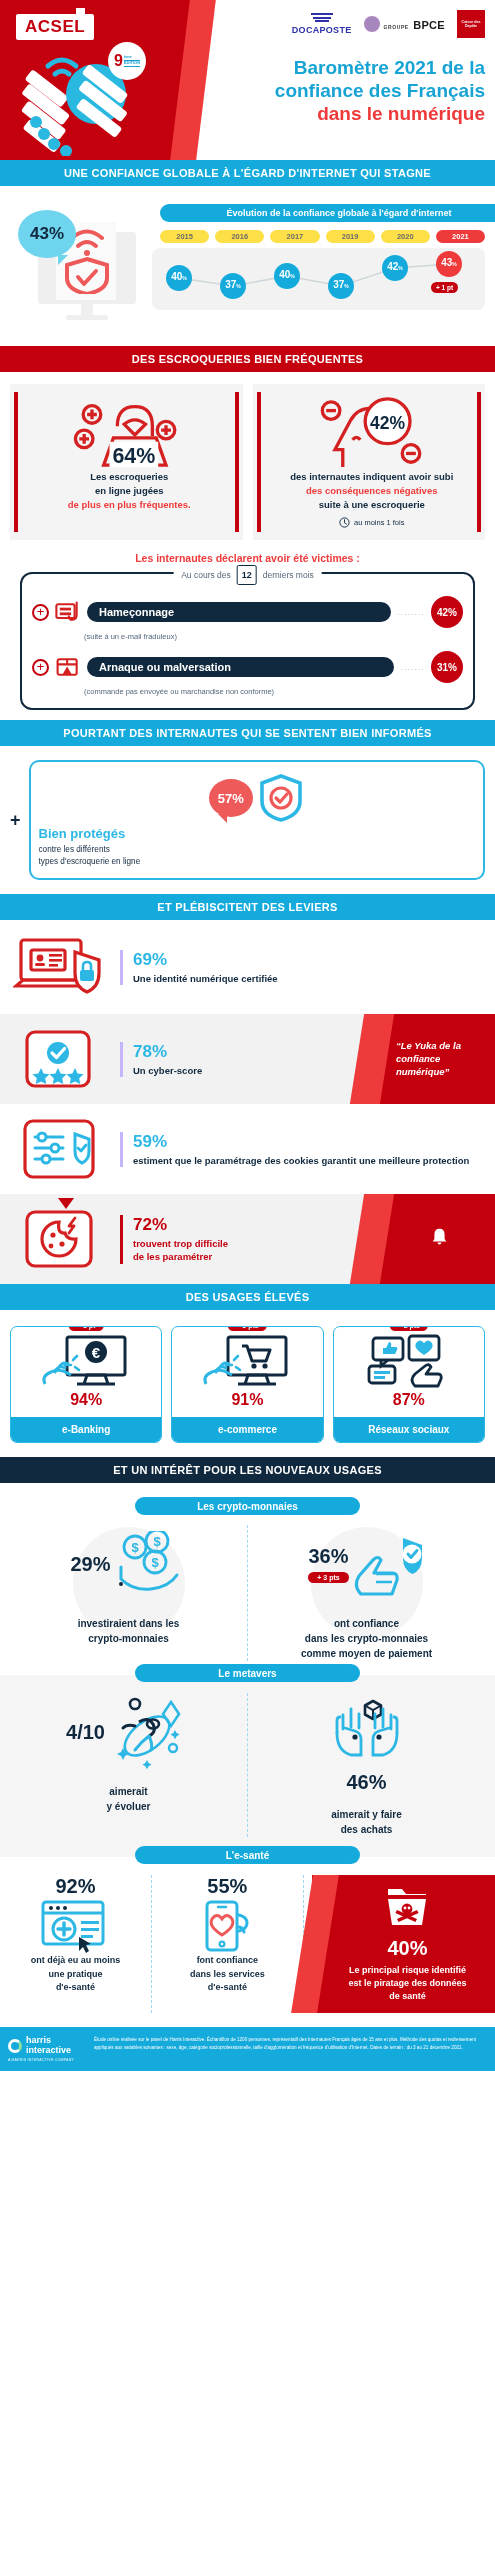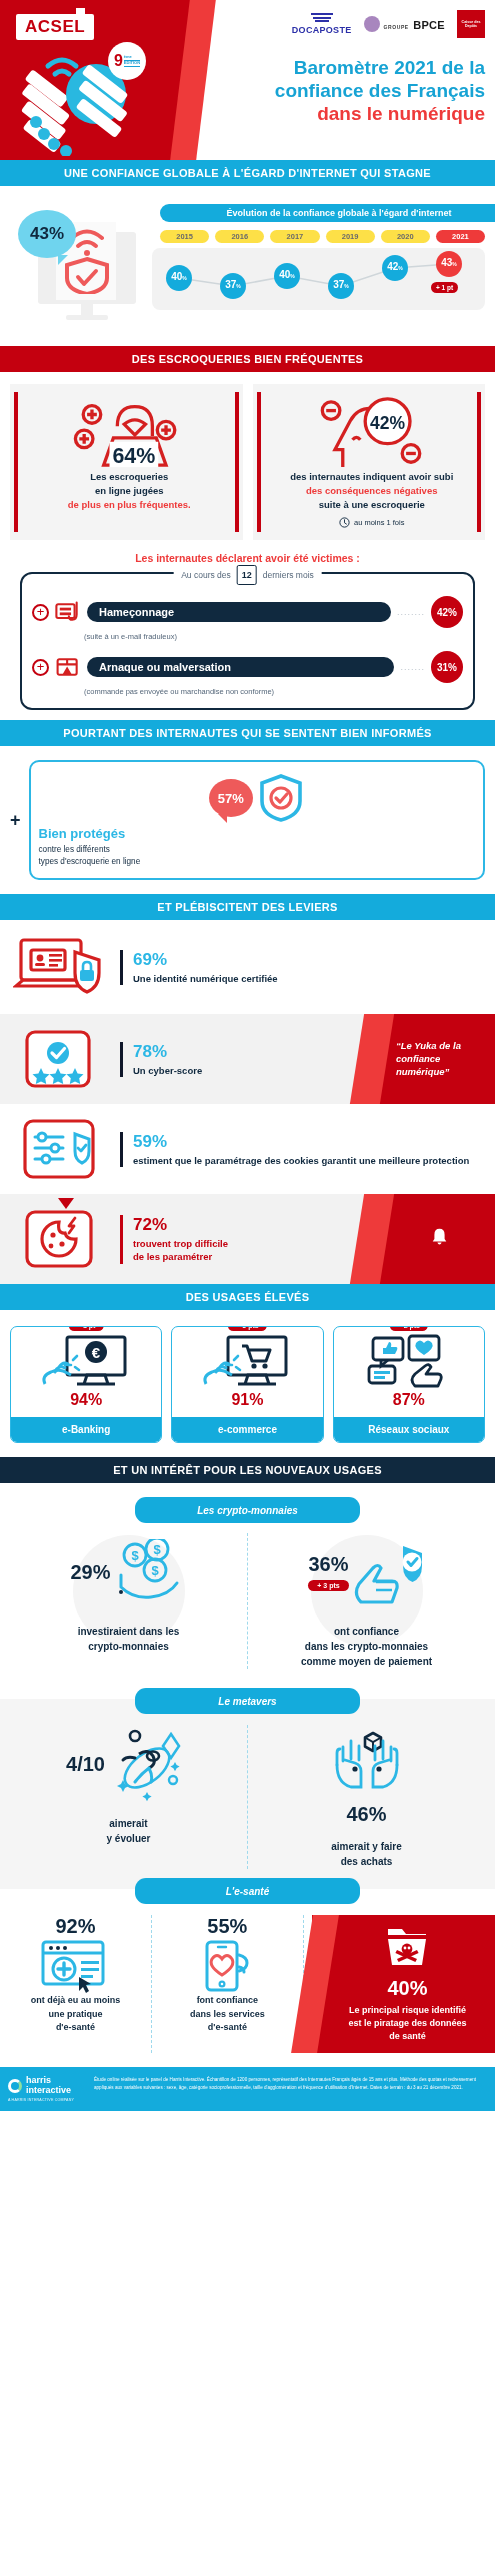--- a/index.html
+++ b/index.html
@@ -155,21 +155,21 @@
   }
   .speech:after{content:"";position:absolute;left:9px;bottom:-6px;border-right:9px solid #ee5a5a;border-bottom:9px solid transparent;}
   .info-h { color:#2cb7e5; font-weight:bold; font-size:13px; margin-top:2px; }
   .info-p { font-size:8.2px; line-height:1.45; color:#10293f; margin-top:3px; }
   .plus-sep { color:#10293f; font-size:18px; font-weight:bold; flex:none; }
 
   
   .lever { display:flex; align-items:center; gap:14px; padding:14px 12px; position:relative; min-height:88px; }
   .lever.alt { background:#f2f2f2; }
   .lever-ico { width:94px; flex:none; display:flex; align-items:center; justify-content:center; }
-  .lever-txt { flex:1; border-left:3px solid #0f172a; padding-left:10px; }
+  .lever-txt { flex:1; border-left:3px solid #c4b5fd; padding-left:10px; }
   .lever-txt.red { border-left-color:#c4000f; }
   .lever-pct { font-size:17px; font-weight:bold; color:#2cb7e5; }
   .lever-pct.red { color:#c4000f; }
   .lever-lab { font-size:9.5px; font-weight:bold; color:#10293f; line-height:1.4; margin-top:2px; }
   .lever-lab.red { color:#c4000f; }
   .lever-flag {
     position:absolute; right:0; top:0; bottom:0; width:125px; background:#c4000f; color:#fff;
     display:flex; align-items:center; padding-left:26px; font-size:9.5px; font-style:italic; font-weight:bold; line-height:1.35;
   }
   .lever-flag:before{content:"";position:absolute;left:-13px;top:0;width:30px;height:100%;background:#ee3a3a;transform:skewX(-9deg);}
@@ -183,22 +183,22 @@
   .usage-badge {
     position:absolute; top:-7px; left:50%; transform:translateX(-50%);
     background:#c4000f; color:#fff; font-size:7px; font-weight:bold; padding:2px 8px; border-radius:8px; white-space:nowrap;
   }
   .usage-ico { height:58px; display:flex;align-items:center;justify-content:center; }
   .usage-pct { text-align:center; color:#c4000f; font-weight:bold; font-size:16px; padding-bottom:8px; }
   .usage-lab { background:#14abdc; color:#fff; text-align:center; font-weight:bold; font-size:10px; padding:7px 2px; }
 
   
   .chip {
-    margin:14px auto 0; width:225px; height:26px; background:#14abdc; border-radius:11px;
-    color:#fff; font-weight:bold; font-size:10px; display:flex;align-items:center;justify-content:center;font-style:italic;
+    margin:14px auto 0; width:225px; height:18px; background:#14abdc; border-radius:11px;
+    color:#fff; font-weight:bold; font-size:10px; display:flex;align-items:center;justify-content:center;
   }
   .duo { display:flex; padding:10px 10px 14px; }
   .duo .col { flex:1; text-align:center; padding:0 6px; position:relative; }
   .duo .col:first-child { border-right:1px dashed #9fd9ec; }
   .duo-ico-row { display:flex; align-items:center; justify-content:center; gap:4px; height:78px; position:relative; }
   .duo-num { font-size:20px; font-weight:bold; color:#10293f; }
   .duo-cap { font-size:10px; color:#10293f; line-height:1.5; font-weight:bold; margin-top:13px; }
   .duo-badge { background:#c4000f;color:#fff;font-size:7px;font-weight:bold;padding:2px 7px;border-radius:8px;display:inline-block;margin-top:4px;}
   .greybg { background:#f5f5f5; }
   .circle-bg{ position:absolute; width:112px;height:112px;border-radius:50%;background:#f4f4f4; left:50%;top:2px;transform:translateX(-50%); z-index:0;}
@@ -690,21 +690,21 @@
         <div class="duo-cap" style="position:relative;z-index:1;">
           <span>ont confiance</span><br>
           <span>dans les crypto-monnaies</span><br>
           <span>comme moyen de paiement</span>
         </div>
       </div>
     </div>
   </div>
 
   <div class="greybg" style="padding-bottom:6px;">
-    <div class="chip" style="margin-top:16px;position:relative;top:-11px;">Le metavers</div>
+    <div class="chip" style="margin-top:0;position:relative;top:-11px;">Le metavers</div>
     <div class="duo" style="padding-top:0;">
       <div class="col">
         <div class="duo-ico-row">
           <span class="duo-num">4/10</span>
           <svg width="82" height="80" viewBox="0 0 82 80">
             <ellipse cx="38" cy="44" rx="26" ry="14" fill="none" stroke="#2cb7e5" stroke-width="2.6" transform="rotate(-38 38 44)"></ellipse>
             <path d="M30 30 q9 -6 14 2 q4 8 -4 12" fill="none" stroke="#10293f" stroke-width="3"></path>
             <path d="M40 44 q-8 6 -14 14 M40 44 q4 8 2 14" fill="none" stroke="#2cb7e5" stroke-width="3" stroke-linecap="round"></path>
             <path d="M26 34 q-8 -2 -12 2" fill="none" stroke="#10293f" stroke-width="3" stroke-linecap="round"></path>
             <ellipse cx="44" cy="32" rx="6" ry="4.5" fill="none" stroke="#10293f" stroke-width="2.6"></ellipse>

